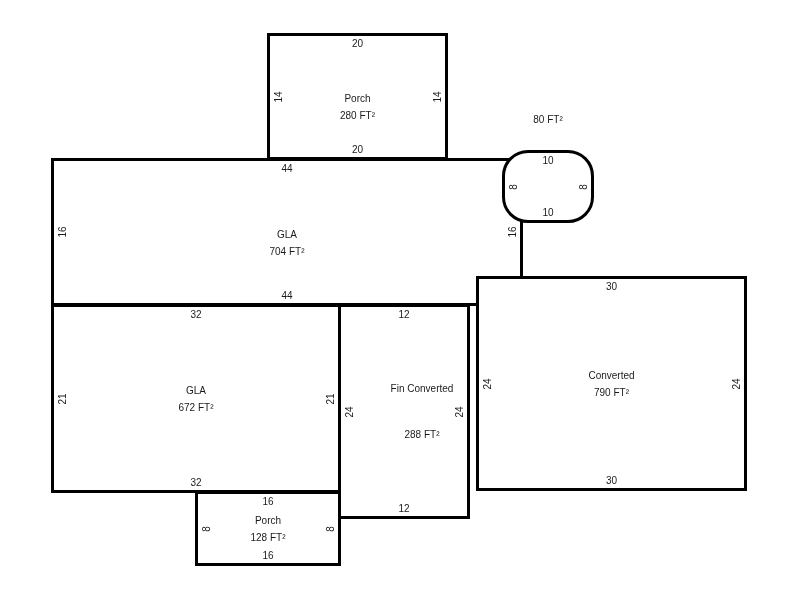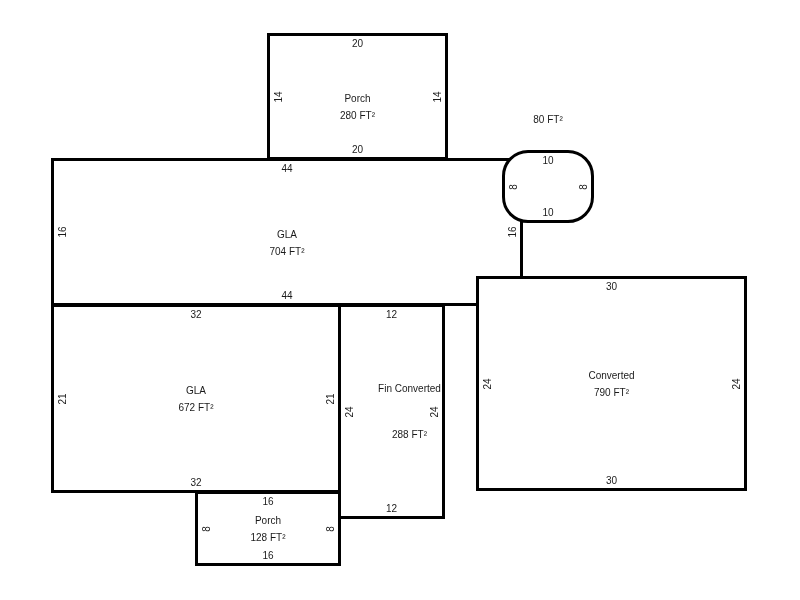--- a/index.html
+++ b/index.html
@@ -84,21 +84,21 @@
   }
   .outside-label .line {
     line-height: 14px;
     white-space: nowrap;
   }
 
   
   #room-porch-top      { left: 267px; top: 33px;  width: 181px; height: 127px; }
   #room-gla-main       { left: 51px;  top: 158px; width: 472px; height: 148px; }
   #room-gla-lower      { left: 51px;  top: 304px; width: 290px; height: 189px; }
-  #room-fin-converted  { left: 338px; top: 304px; width: 107px; height: 215px; }
+  #room-fin-converted  { left: 338px; top: 304px; width: 132px; height: 215px; }
   #room-porch-bottom   { left: 195px; top: 491px; width: 146px; height: 75px;  }
   #room-nav-outbuilding{ left: 502px; top: 150px; width: 92px;  height: 73px; border-radius: 26px;  }
   #room-detached       { left: 476px; top: 276px; width: 271px; height: 215px; }
   #label-nav-outbuilding { left: 472px; top: 113px; width: 152px; }
 </style>
 </head>
 <body>
 
 <div class="canvas">
 

